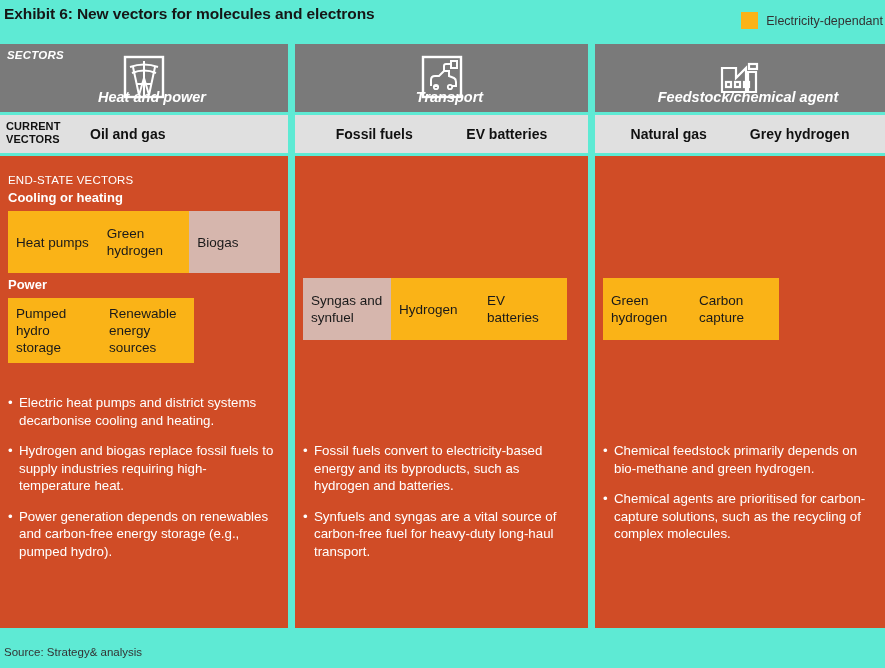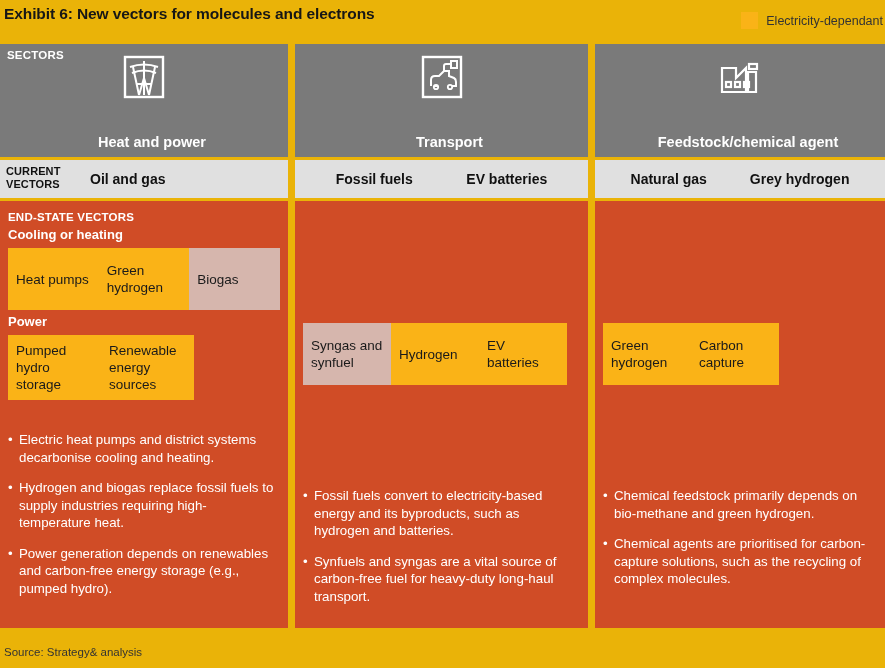--- a/index.html
+++ b/index.html
@@ -5,21 +5,21 @@
   * { box-sizing: border-box; margin: 0; padding: 0; }
   html, body {
     width: 885px; height: 668px;
     background: #ffffff;
     font-family: "Liberation Sans", sans-serif;
     -webkit-font-smoothing: antialiased;
   }
   .page {
     position: relative;
     width: 885px; height: 668px;
-    background: #eab308;
+    background: #5eead4;
     overflow: hidden;
   }
 
   
   .header {
     position: absolute; left: 0; top: 0;
     width: 885px; height: 44px;
   }
   .exhibit-title {
     position: absolute; left: 4px; top: 5px;
@@ -50,23 +50,24 @@
     display: flex; flex-direction: column;
     height: 100%;
   }
   .col-0 { width: 288px; }
   .col-1 { width: 293px; }
   .col-2 { width: 290px; }
 
   
   .sector-band {
     background: #7a7a7a;
-    height: 113px;
+    height: 68px;
     position: relative;
     flex: 0 0 auto;
+    font-style: italic;
   }
   .sectors-tag {
     position: absolute; left: 7px; top: 5px;
     color: #ffffff; font-size: 11.5px; font-weight: bold;
     letter-spacing: 0.2px;
   }
   .sector-icon {
     position: absolute; left: 50%; top: 8px;
     transform: translateX(-50%);
     width: 54px; height: 50px;
@@ -106,23 +107,23 @@
   
   .body-band {
     background: #d04c26;
     flex: 1 1 auto;
     margin-top: 3px;
     position: relative;
     padding: 0 8px;
     overflow: hidden;
   }
   .end-tag {
-    color: #ffffff; font-size: 11.5px; font-weight: bold;
+    color: #ffffff; font-size: 11.5px; font-weight: normal;
     letter-spacing: 0.2px;
-    padding-top: 10px;
+    padding-top: 18px;
   }
   .group-label {
     color: #ffffff; font-size: 13px; font-weight: bold;
     margin-top: 4px; margin-bottom: 6px;
   }
   .box-row {
     display: flex; gap: 0;
   }
   .vbox {
     background: #FAB317;

